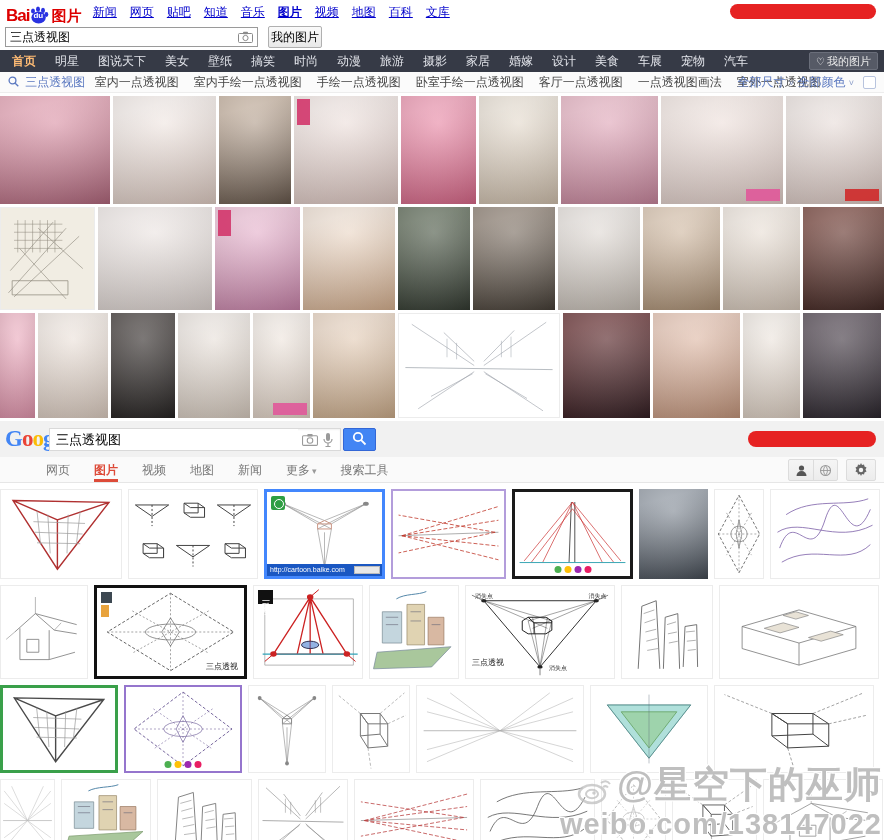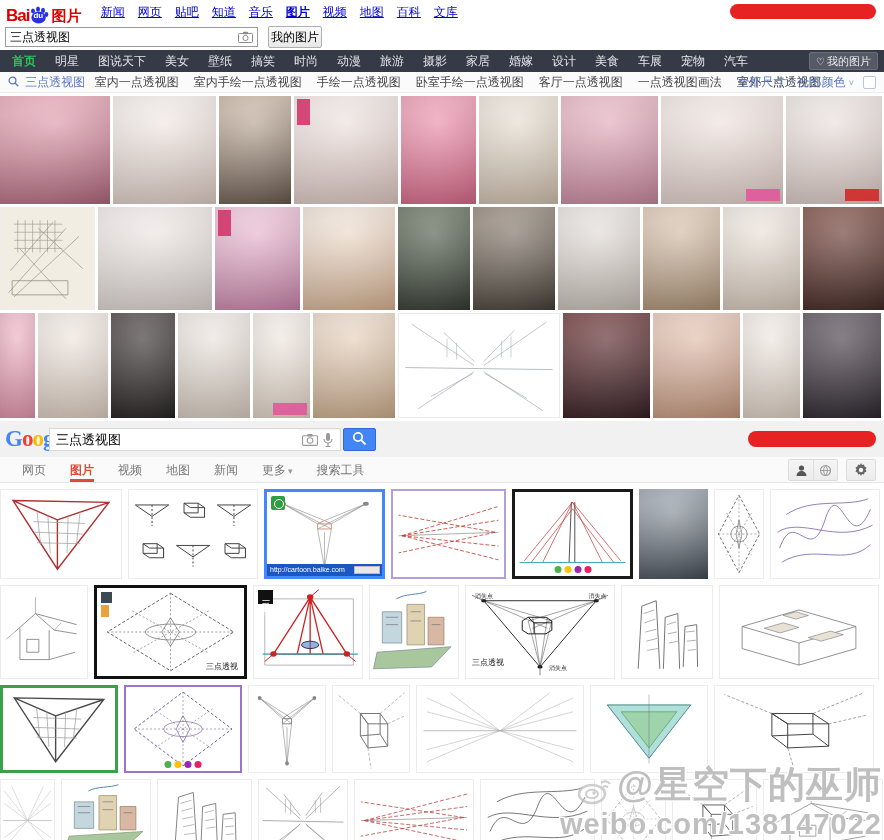--- a/index.html
+++ b/index.html
@@ -8,38 +8,38 @@
 body{position:relative;font-size:12px;color:#333}
 
 
 .b-header{position:relative;height:26px;padding:4px 8px 0 6px;white-space:nowrap}
 .b-logo{display:inline-block;vertical-align:middle;cursor:pointer}
 .b-bai{color:#dd0000;font-weight:bold;font-size:17px;letter-spacing:-1px}
 .b-paw{display:inline-block;position:relative;width:20px;height:18px;vertical-align:-3px}
 .b-paw svg{position:absolute;left:0;top:0}
 .b-du{position:absolute;left:4px;top:5px;color:#fff;font-size:8px;font-weight:bold}
 .b-prod{color:#dd0000;font-weight:bold;font-size:15px;margin-left:2px}
-#b-top-nav{display:inline-block;margin-left:16px;vertical-align:3px}
+#b-top-nav{display:inline-block;margin-left:8px;vertical-align:3px}
 #b-top-nav a{color:#0000cc;text-decoration:underline;margin-right:13px;font-size:12px;cursor:pointer}
 #b-top-nav a.cur{font-weight:bold}
 .redact{position:absolute;background:#e62222;border-radius:8px}
 .r1{right:8px;top:4px;width:146px;height:15px}
 
 
 .b-searchrow{position:relative;height:24px}
 .b-input-wrap{position:absolute;left:5px;top:1px;width:253px;height:20px;border:1px solid #9a9a9a;background:#fff}
 .b-input-wrap input{position:absolute;left:0;top:0;width:230px;height:18px;border:0;outline:none;font-size:12px;padding:0 4px;font-family:inherit}
 .cam-ico{position:absolute;right:4px;top:3px}
 .b-btn{position:absolute;left:268px;top:0;width:54px;height:22px;font-size:12px;
   background:linear-gradient(#fafafa,#e8e8e8);border:1px solid #b0b0b0;border-radius:2px;cursor:pointer}
 
 
 .b-catbar{position:relative;height:22px;background:#363a46;line-height:22px;padding-left:12px;white-space:nowrap}
 #b-cats a{color:#e2e4ea;font-size:12px;margin-right:19px;cursor:pointer;text-decoration:none}
-#b-cats a:first-child{color:#22c55e;font-weight:bold}
+#b-cats a:first-child{color:#fdba74;font-weight:bold}
 .b-mypics{position:absolute;right:6px;top:2px;height:18px;background:#565a66;border:1px solid #6a6e7a;
   border-radius:2px;color:#eee;font-size:11px;line-height:16px;padding:0 6px;cursor:pointer}
 .b-mypics .heart{color:#fff;margin-right:2px;font-size:10px}
 
 
 .b-related{position:relative;height:21px;line-height:21px;background:#fbfbfb;border-bottom:1px solid #ededed;
   padding-left:8px;white-space:nowrap}
 .rel-label{color:#5a78c0;margin:0 6px 0 3px}
 #b-rel-links a{color:#444;margin-right:15px;cursor:pointer;text-decoration:none}
 .b-filters{position:absolute;right:30px;top:0;color:#5a78c0}
@@ -79,21 +79,21 @@
 .g-logo{position:absolute;left:5px;top:5px;font-family:"Liberation Serif","DejaVu Serif",serif;
   font-size:23px;font-weight:bold;letter-spacing:-1px;cursor:pointer}
 .g-input-wrap{position:absolute;left:49px;top:7px;width:292px;height:23px;background:#fff;border:1px solid #d9d9d9;box-shadow:inset 0 1px 2px rgba(0,0,0,.06)}
 .g-input-wrap input{position:absolute;left:0;top:0;width:248px;height:21px;border:0;outline:none;font-size:13px;padding:0 6px;font-family:inherit}
 .g-cam{position:absolute;right:22px;top:4px}
 .g-mic{position:absolute;right:6px;top:3px}
 .g-btn{position:absolute;left:343px;top:7px;width:33px;height:23px;background:#4285f4;border:1px solid #3367d6;border-radius:2px;cursor:pointer}
 .r2{right:8px;top:10px;width:128px;height:16px}
 
 
-.g-tabs{position:relative;height:26px;background:#fafafa;border-bottom:1px solid #e6e6e6;line-height:26px;padding-left:22px;white-space:nowrap}
+.g-tabs{position:relative;height:26px;background:#fafafa;border-bottom:1px solid #e6e6e6;line-height:26px;padding-left:46px;white-space:nowrap}
 #g-tab-list a{display:inline-block;color:#777;margin-right:24px;cursor:pointer;text-decoration:none;height:25px}
 #g-tab-list a.active{color:#dd4b39;font-weight:bold;border-bottom:3px solid #dd4b39}
 #g-tab-list a .caret{color:#999;margin-left:2px}
 .g-tools{position:absolute;right:8px;top:2px;display:flex;gap:8px}
 .g-tools .grp{display:flex;border:1px solid #dcdcdc;border-radius:2px;background:linear-gradient(#f5f5f5,#ececec);height:22px}
 .g-tools .seg{width:24px;height:20px;display:flex;align-items:center;justify-content:center;cursor:pointer}
 .g-tools .seg+.seg{border-left:1px solid #dcdcdc}
 .g-gear{width:30px;height:22px;border:1px solid #dcdcdc;border-radius:2px;background:linear-gradient(#f5f5f5,#ececec);display:flex;align-items:center;justify-content:center;cursor:pointer}
 
 

